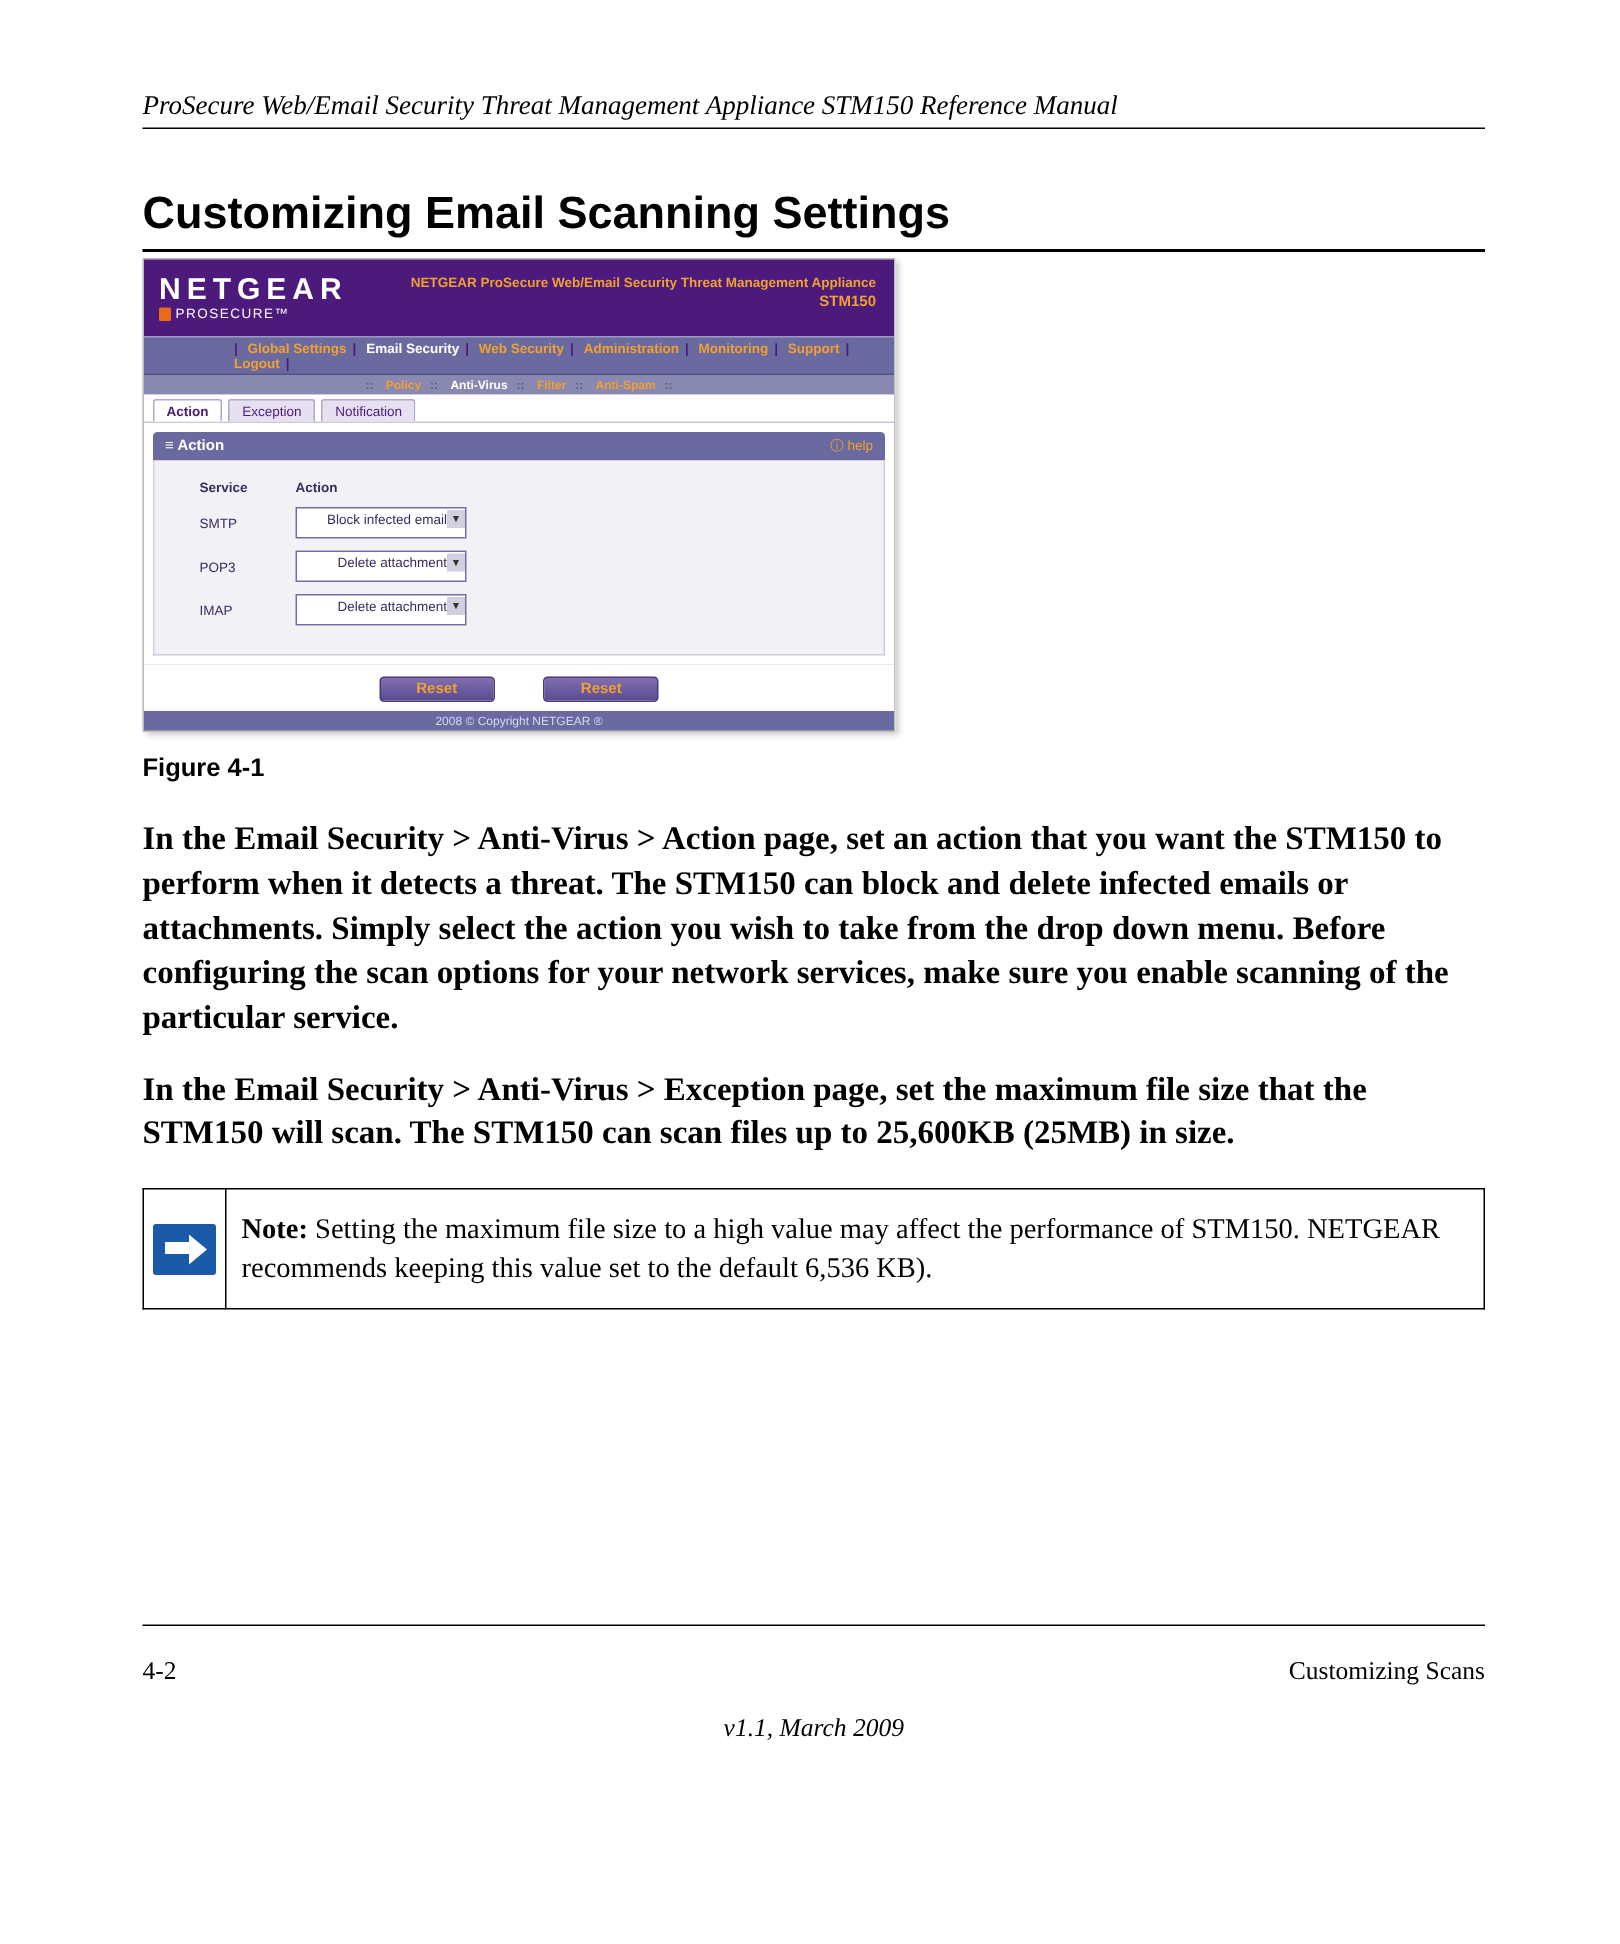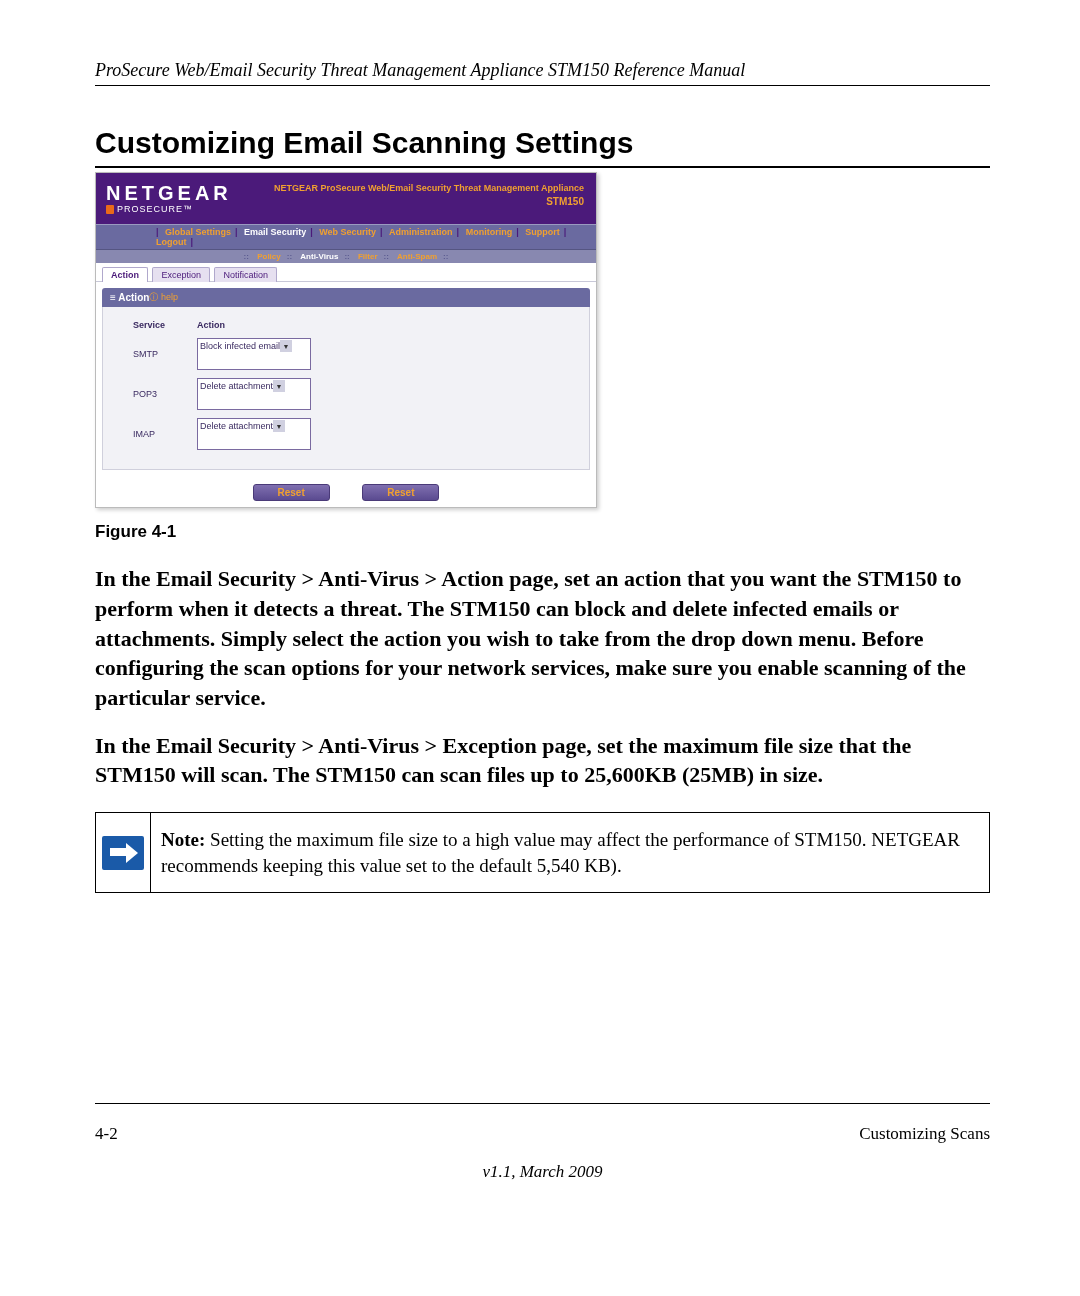--- a/index.html
+++ b/index.html
@@ -137,20 +137,21 @@
     padding:6px;
   }
   .ss-section-bar {
     background:#6a6aa0;
     color:#fff;
     font-size:10px;
     font-weight:bold;
     padding:3px 8px;
     border-radius:3px 3px 0 0;
     display:flex;
+    justify-content:space-between;
     align-items:center;
   }
   .ss-section-bar .help {
     color:#f0a030;
     font-size:9px;
     font-weight:normal;
   }
   .ss-section-body {
     background:#f2f2f6;
     border:1px solid #d0d0dc;
@@ -171,24 +172,24 @@
     padding:3px 30px 3px 0;
     color:#3a2a60;
   }
   .ss-select {
     font-family:Arial,Helvetica,sans-serif;
     font-size:9px;
     border:1px solid #7a6aa0;
     background:#fff;
     height:14px;
     width:110px;
-    padding:0 0 16px 2px;
+    padding:0 0 5px 2px;
     display:inline-flex;
     align-items:center;
-    justify-content:flex-start;
+    justify-content:flex-end;
   }
   .ss-select .arrow {
     width:12px;height:12px;background:#d0d0e0;display:inline-flex;align-items:center;justify-content:center;font-size:7px;color:#333;
   }
   .ss-buttons {
     text-align:center;
     padding:6px 0;
     background:#fff;
   }
   .ss-btn {
@@ -352,37 +353,38 @@
           </tbody>
             </table>
         </div>
       </div>
 
       <div class="ss-buttons">
         <span class="ss-btn">Reset</span>
         <span class="ss-btn">Reset</span>
       </div>
 
+      <div class="ss-footer">2008 © Copyright NETGEAR ®</div>
     </div>
   </div>
 
   <div class="figure-caption">Figure 4-1</div>
 
   <p class="body2">In the Email Security &gt; Anti-Virus &gt; Action page, set an action that you want the STM150 to perform when it detects a threat. The STM150 can block and delete infected emails or attachments. Simply select the action you wish to take from the drop down menu. Before configuring the scan options for your network services, make sure you enable scanning of the particular service.</p>
 
   <p class="body2">In the Email Security &gt; Anti-Virus &gt; Exception page, set the maximum file size that the STM150 will scan. The STM150 can scan files up to 25,600KB (25MB) in size.</p>
 
   <table class="note-box">
     <tbody>
         <tr>
       <td class="icon-cell">
         <div class="note-icon"></div>
       </td>
       <td class="note-text">
-        <b>Note:</b><span> Setting the maximum file size to a high value may affect the performance of STM150. NETGEAR recommends keeping this value set to the default 5,540 KB).</span>
+        <b>Note:</b><span> Setting the maximum file size to a high value may affect the performance of STM150. NETGEAR recommends keeping this value set to the default 6,536 KB).</span>
       </td>
     </tr>
   </tbody>
     </table>
 
   <div class="footer-rule">
     <span>4-2</span>
     <span>Customizing Scans</span>
   </div>
   <div class="version-line">v1.1, March 2009</div>

